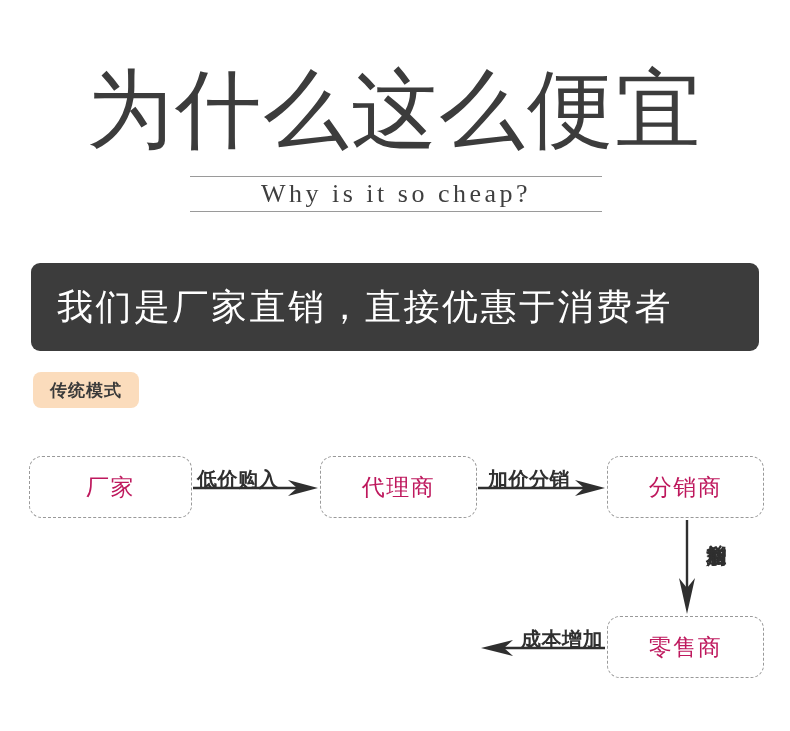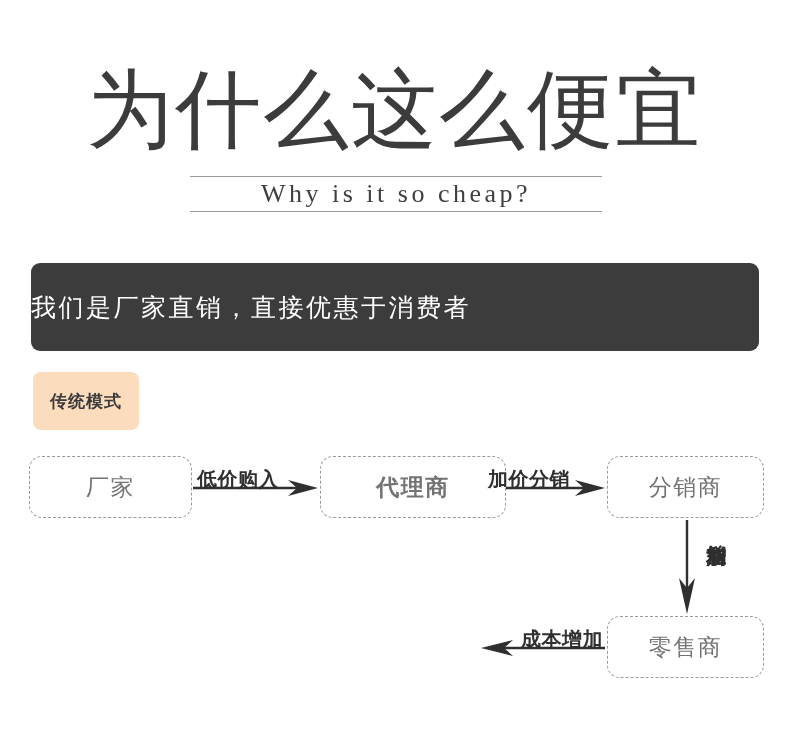--- a/index.html
+++ b/index.html
@@ -66,34 +66,35 @@
     top: 263px;
     width: 728px;
     height: 88px;
     background: #3c3c3c;
     border-radius: 9px;
     box-sizing: border-box;
     display: flex;
     align-items: center;
   }
   .banner-text {
+    padding-left: 26px;
     color: #ffffff;
     font-family: "Liberation Serif", "DejaVu Serif", serif;
-    font-size: 25px;
+    font-size: 36px;
     letter-spacing: 2.5px;
     white-space: nowrap;
   }
 
   
   .section-tag {
     position: absolute;
     left: 33px;
     top: 372px;
     height: 34px;
-    padding: 12px 17px;
+    padding: 1px 17px;
     background: #fbdcbc;
     border-radius: 8px;
     display: flex;
     align-items: center;
   }
   .section-tag span {
     font-family: "Liberation Sans", "DejaVu Sans", sans-serif;
     font-weight: bold;
     font-size: 17px;
     color: #3a3a3a;
@@ -115,28 +116,28 @@
     border: 1.5px dashed #999999;
     border-radius: 13px;
     background: #ffffff;
     display: flex;
     align-items: center;
     justify-content: center;
   }
   .node span {
     font-family: "Liberation Serif", "DejaVu Serif", serif;
     font-size: 23px;
-    color: #737373;
+    color: #be185d;
     letter-spacing: 1.5px;
     white-space: nowrap;
   }
 
   
   .node-manufacturer { left: 29px;  top: 26px;  width: 163px; height: 62px; }
-  .node-agent        { left: 320px; top: 26px;  width: 186px; height: 62px; font-weight: bold; }
+  .node-agent        { left: 320px; top: 26px;  width: 157px; height: 62px; }
   .node-distributor  { left: 607px; top: 26px;  width: 157px; height: 62px; }
   .node-retailer     { left: 607px; top: 186px; width: 157px; height: 62px; }
   .node-consumer     { left: 323px; top: 186px; width: 157px; height: 62px; }
 
   
   .arrow-layer {
     position: absolute;
     left: 0;
     top: 0;
     width: 790px;

